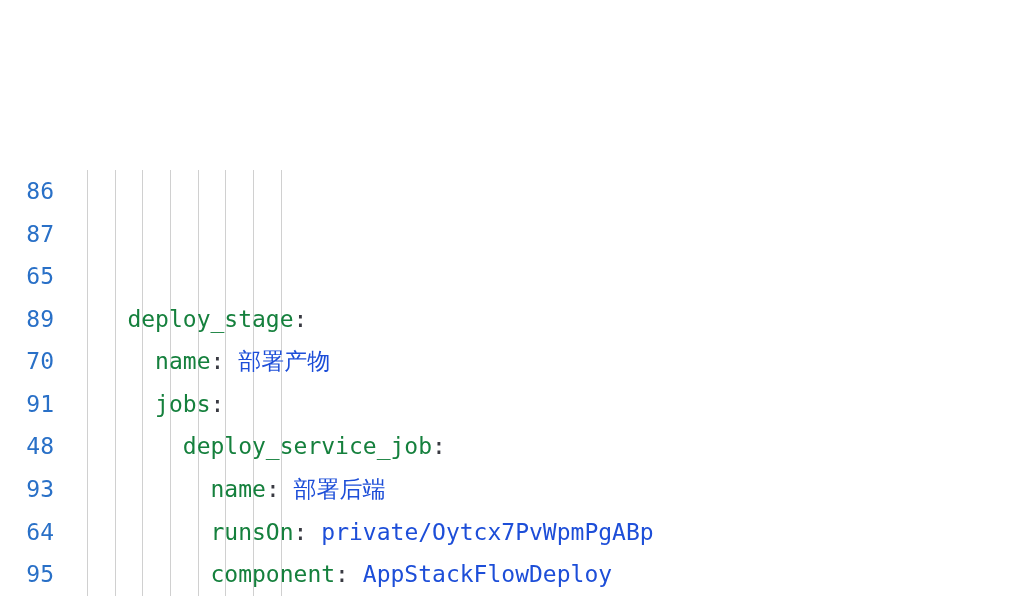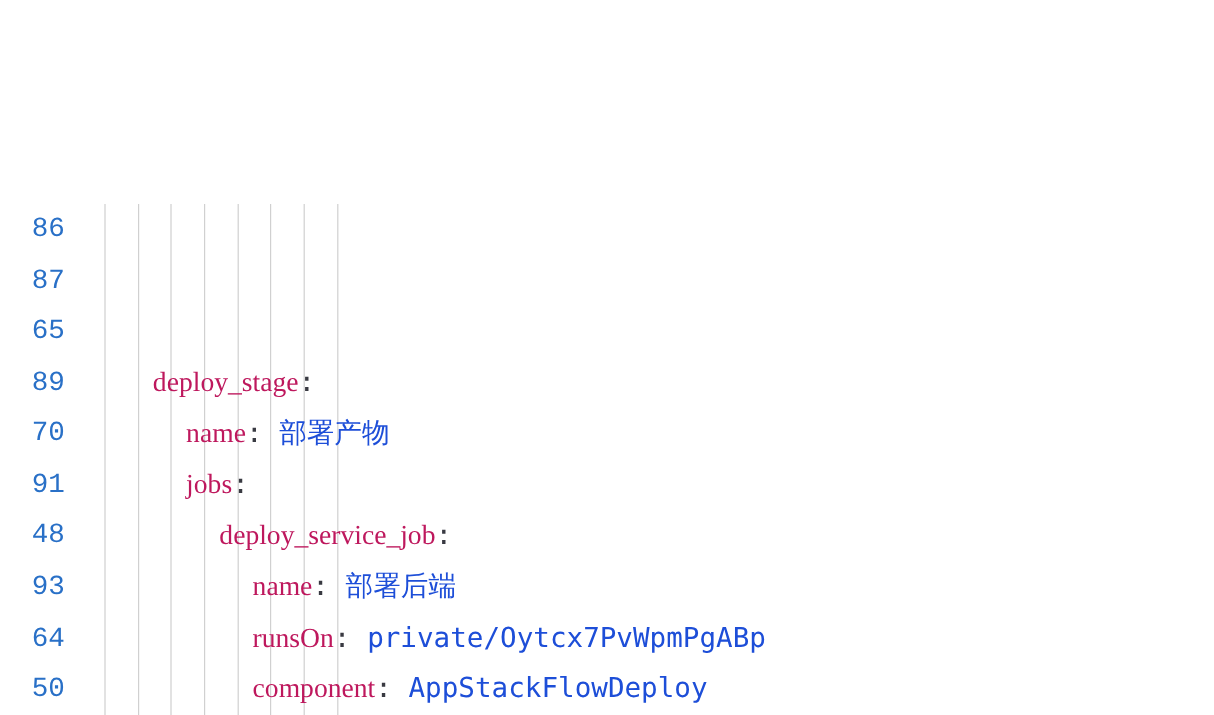--- a/index.html
+++ b/index.html
@@ -17,21 +17,20 @@
     .gutter {
       width: 72px;
       text-align: right;
       color: #2970c7;
       padding-right: 18px;
       user-select: none;
       flex-shrink: 0;
     }
     .gutter .ln {
       display: block;
-      font-family: Liberation Mono, monospace;
     }
     .code {
       position: relative;
       flex: 1;
     }
     .line {
       display: block;
       position: relative;
     }
     .indent-guide {
@@ -42,31 +41,31 @@
       bottom: 0;
     }
     .guides {
       position: absolute;
       left: 0;
       top: 0;
       bottom: 0;
       width: 100%;
       pointer-events: none;
     }
-    .tok-key { color: #be185d; font-family: Liberation Serif, serif; }
+    .tok-key { color: #15803d; }
     .tok-str { color: #1d4ed8; }
     .tok-punct { color: #393a42; }
     .pad { display: inline-block; }
   </style>
 </head>
 <body>
 
 
 
 <div class="editor">
-  <div class="gutter" id="gutter"><span class="ln">86</span><span class="ln">87</span><span class="ln">65</span><span class="ln">89</span><span class="ln">70</span><span class="ln">91</span><span class="ln">48</span><span class="ln">93</span><span class="ln">64</span><span class="ln">50</span><span class="ln">96</span></div>
+  <div class="gutter" id="gutter"><span class="ln">86</span><span class="ln">87</span><span class="ln">65</span><span class="ln">89</span><span class="ln">70</span><span class="ln">91</span><span class="ln">48</span><span class="ln">93</span><span class="ln">64</span><span class="ln">95</span><span class="ln">96</span></div>
   <div class="code" id="code">
     <div class="guides" id="guides"><div class="indent-guide" style="left: 14.8594px;"></div><div class="indent-guide" style="left: 42.5781px;"></div><div class="indent-guide" style="left: 70.2969px;"></div><div class="indent-guide" style="left: 98.0156px;"></div><div class="indent-guide" style="left: 125.734px;"></div><div class="indent-guide" style="left: 153.453px;"></div><div class="indent-guide" style="left: 181.172px;"></div><div class="indent-guide" style="left: 208.891px;"></div></div>
   <span class="line"><span class="pad">    </span><span class="tok-key">deploy_stage</span><span class="tok-punct">:</span></span><span class="line"><span class="pad">      </span><span class="tok-key">name</span><span class="tok-punct">:</span><span> </span><span class="tok-str">部署产物</span></span><span class="line"><span class="pad">      </span><span class="tok-key">jobs</span><span class="tok-punct">:</span></span><span class="line"><span class="pad">        </span><span class="tok-key">deploy_service_job</span><span class="tok-punct">:</span></span><span class="line"><span class="pad">          </span><span class="tok-key">name</span><span class="tok-punct">:</span><span> </span><span class="tok-str">部署后端</span></span><span class="line"><span class="pad">          </span><span class="tok-key">runsOn</span><span class="tok-punct">:</span><span> </span><span class="tok-str">private/Oytcx7PvWpmPgABp</span></span><span class="line"><span class="pad">          </span><span class="tok-key">component</span><span class="tok-punct">:</span><span> </span><span class="tok-str">AppStackFlowDeploy</span></span><span class="line"><span class="pad">          </span></span></div>
 </div>
 
 
 
 
 </body></html>

